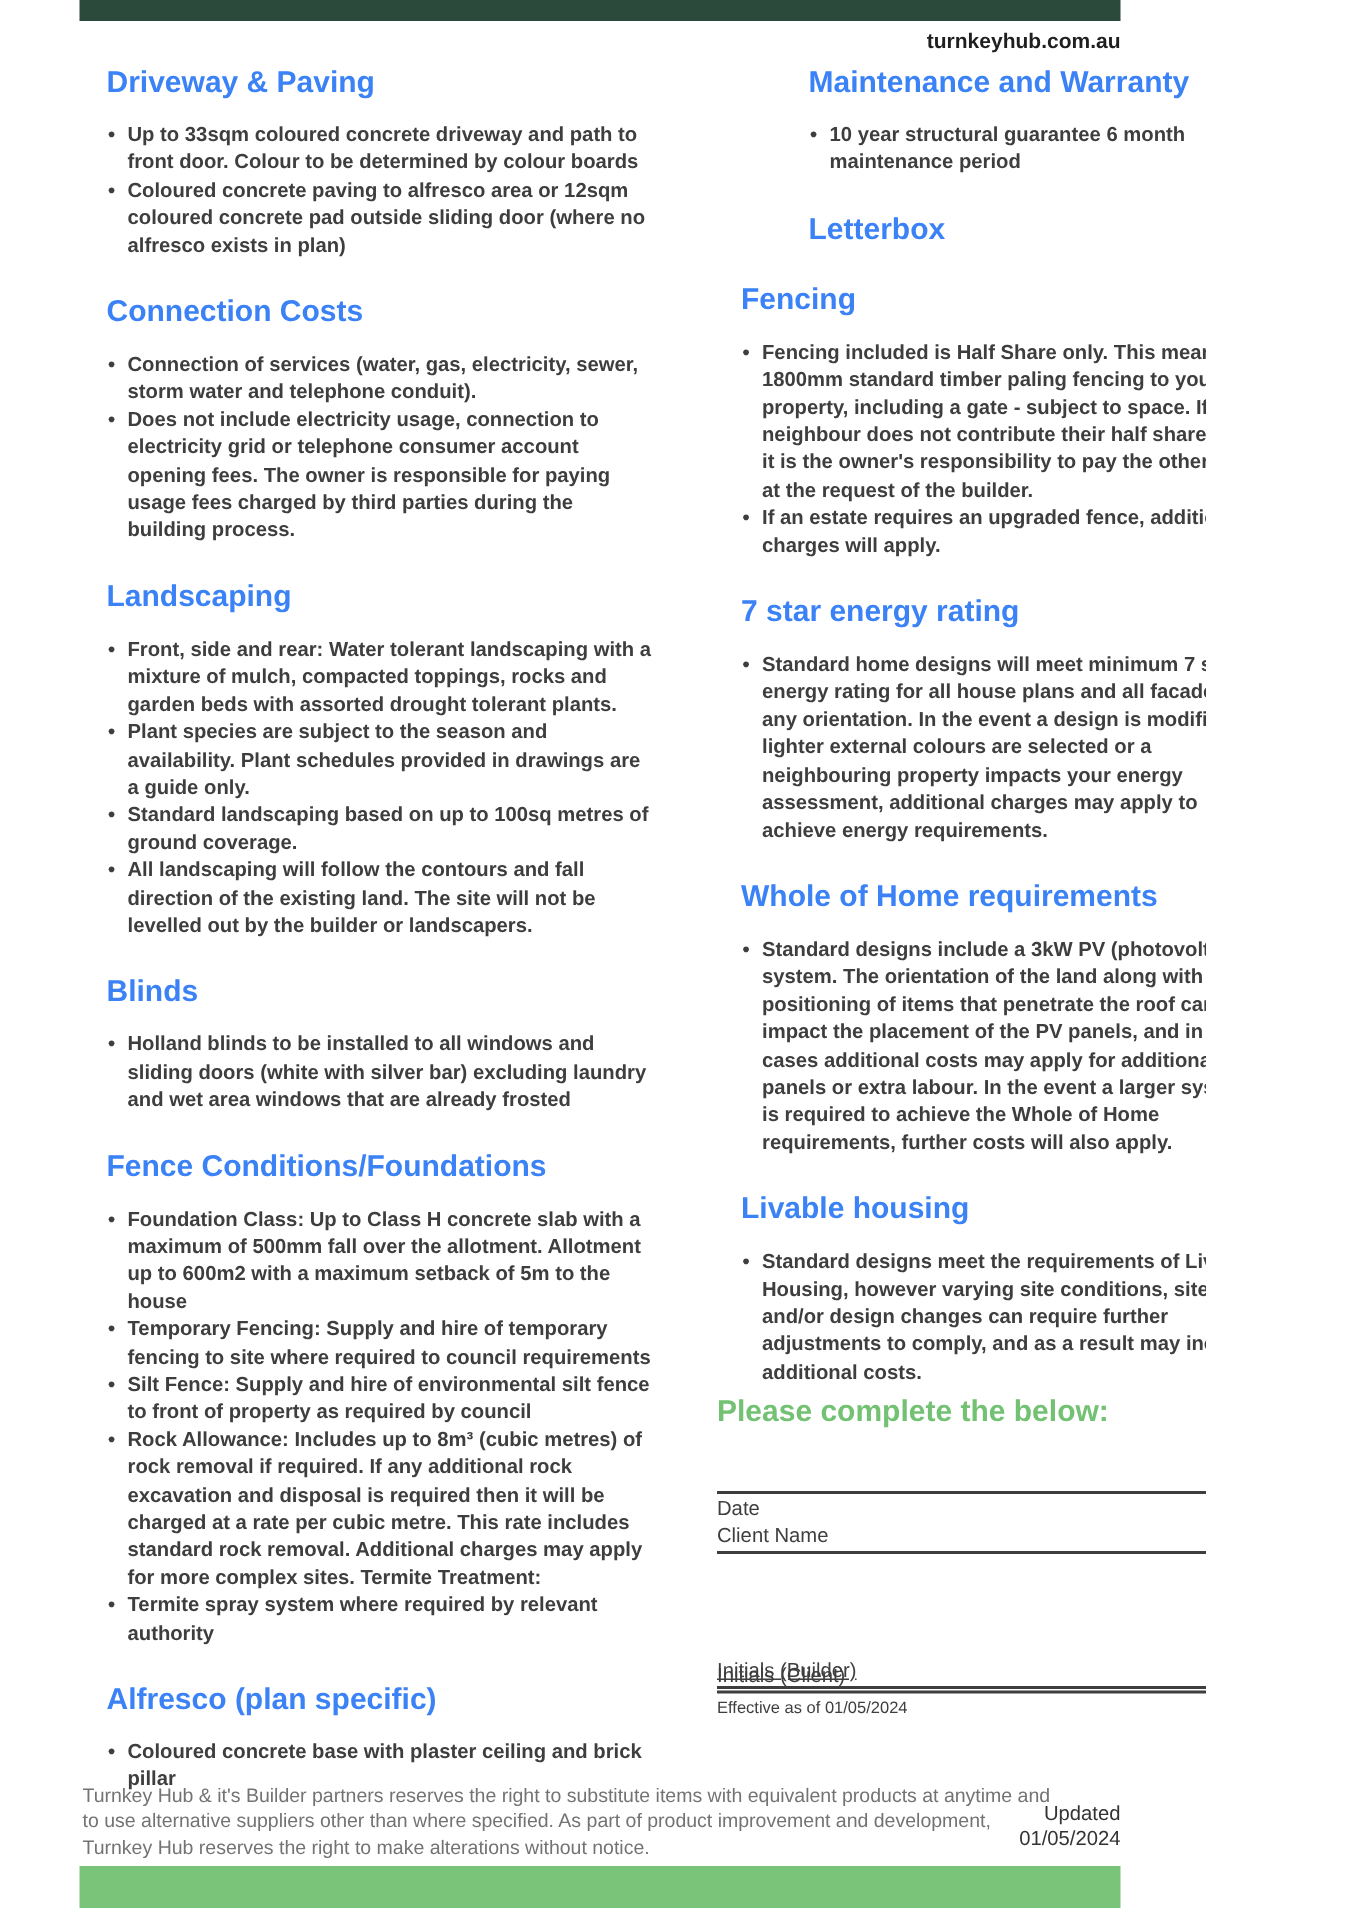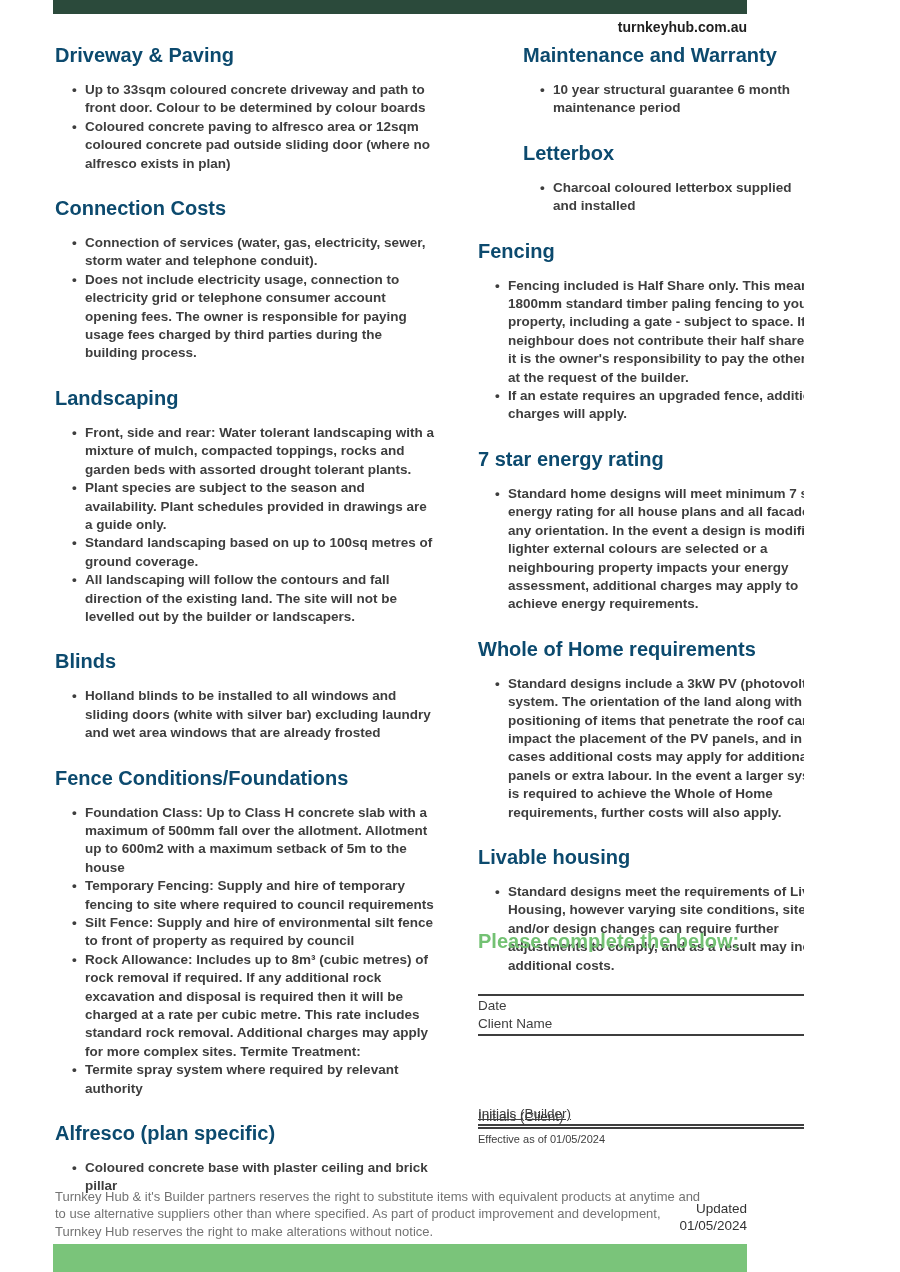--- a/index.html
+++ b/index.html
@@ -8,22 +8,22 @@
     font-family:"Liberation Sans", sans-serif; color:#3e3e3e; overflow:hidden;
   }
   .top-bar { position:absolute; left:53px; right:57px; top:0; height:14px; background:#2b4a3b; }
   .site-url { position:absolute; top:19px; right:57px; font-size:14px; font-weight:bold; color:#1f1f1f; }
 
   .col { position:absolute; top:44px; }
   .col-left { left:55px; width:400px; }
   .col-right { left:478px; width:370px; }
 
   .sec-title {
-    font-size:20px; font-weight:bold; color:#0c4a6e;
-    margin:24px 0 3px 0; line-height:23px;
+    font-size:20px; font-weight:bold; color:#3b82f6;
+    margin:24px 0 3px 16px; line-height:23px;
   }
   .col section:first-child .sec-title, .indent-group section:first-child .sec-title { margin-top:0; }
 
   ul.bullets { list-style:none; margin:14px 0 0 0; padding:0 0 0 17px;font-weight:bold; }
   ul.bullets li {
     position:relative; padding-left:13px; font-size:13.5px; line-height:18.4px;
     color:#3e3e3e; max-width:352px;
   }
   .col-right ul.bullets li { max-width:340px; }
   ul.bullets li::before { content:"\2022"; position:absolute; left:0; top:0; }
@@ -118,23 +118,20 @@
 
     <div class="indent-group">
       <section>
         <h2 class="sec-title">Maintenance and Warranty</h2>
         <ul class="bullets">
           <li>10 year structural guarantee 6 month maintenance period</li>
         </ul>
       </section>
       <section>
         <h2 class="sec-title">Letterbox</h2>
-        <ul class="bullets">
-          <li>Charcoal coloured letterbox supplied and installed</li>
-        </ul>
       </section>
     </div>
 
     <section>
       <h2 class="sec-title">Fencing</h2>
       <ul class="bullets">
         <li>Fencing included is Half Share only. This means 1800mm standard timber paling fencing to your property, including a gate - subject to space. If your neighbour does not contribute their half share, then it is the owner's responsibility to pay the other half at the request of the builder.</li>
         <li>If an estate requires an upgraded fence, additional charges will apply.</li>
       </ul>
     </section>

